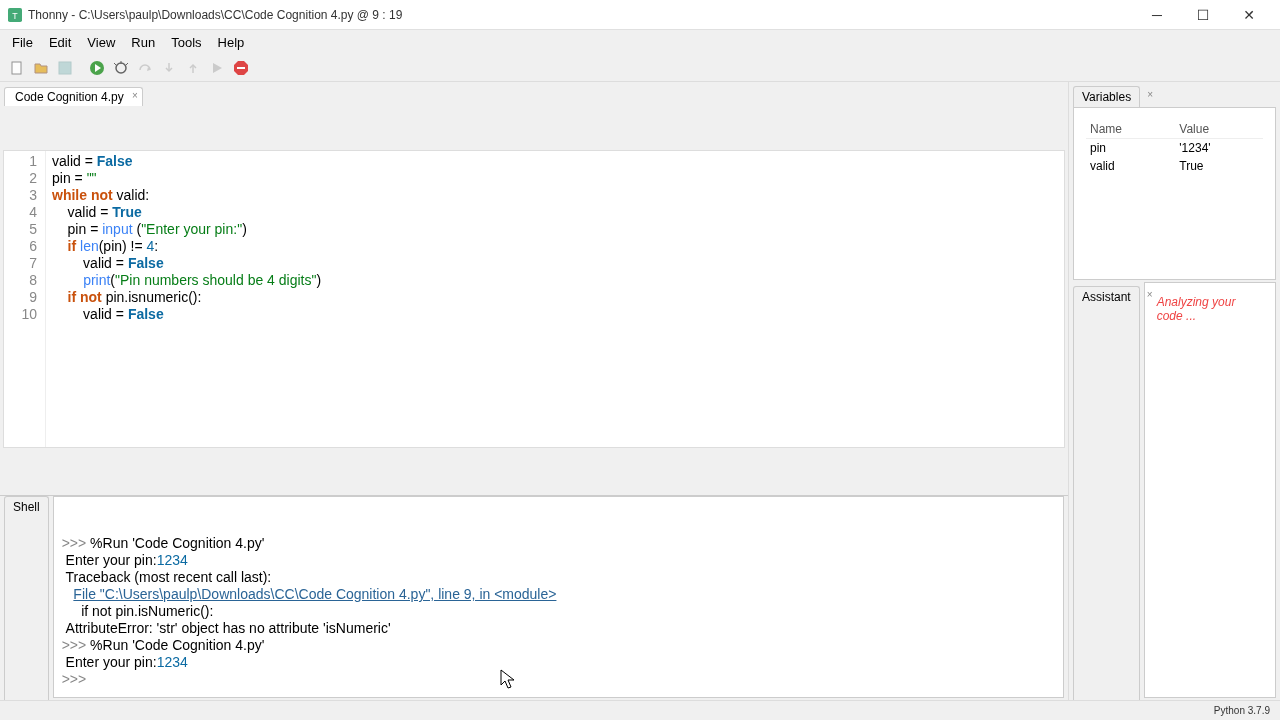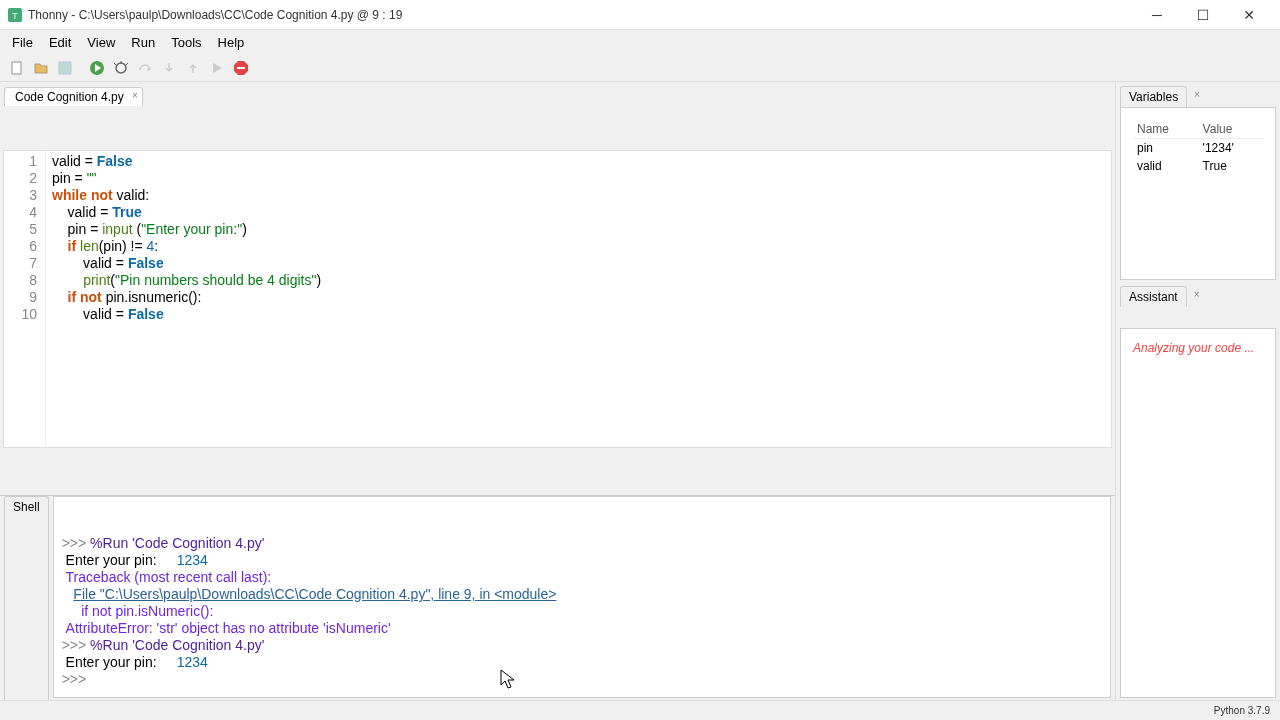--- a/index.html
+++ b/index.html
@@ -13,53 +13,53 @@
 
 .menubar { height: 24px; background: #f0f0f0; display: flex; align-items: center; padding: 6px 4px; font-size: 13px; }
 .menu-item { padding: 2px 8px; cursor: pointer; }
 
 .toolbar { height: 28px; background: #f0f0f0; display: flex; align-items: center; padding: 2px 6px; gap: 2px; border-bottom: 1px solid #ddd; }
 .tbtn { width: 22px; height: 22px; display: flex; align-items: center; justify-content: center; cursor: pointer; opacity: .9; }
 .tbtn.dis { opacity: .35; }
 
 .main { flex: 1; display: flex; min-height: 0; }
 .left-col { flex: 1; display: flex; flex-direction: column; min-width: 0; gap: 44px; }
-.right-col { width: 165px; display: flex; flex-direction: column; border-left: 1px solid #ddd; background: #f0f0f0; }
+.right-col { width: 212px; display: flex; flex-direction: column; border-left: 1px solid #ddd; background: #f0f0f0; }
 
 .tabbar { height: 24px; background: #f0f0f0; display: flex; align-items: flex-end; padding-left: 4px; }
 .tab { background: #fff; border: 1px solid #ccc; border-bottom: none; padding: 2px 18px 2px 10px; font-size: 12px; position: relative; border-radius: 3px 3px 0 0; }
 .tab .x { position: absolute; right: 4px; top: 2px; font-size: 10px; color: #888; }
 
 .editor { flex: 1; background: #fff; display: flex; font-family: Consolas, monospace; font-size: 14px; line-height: 17px; overflow: auto; min-height: 0; border: 1px solid #ddd; margin: 0 3px 3px 3px; }
 .gutter { width: 42px; background: #fff; color: #888; text-align: right; padding: 2px 8px 2px 0; user-select: none; border-right: 1px solid #eee; }
 .code { flex: 1; padding: 2px 6px; white-space: pre; color: #000; }
 .kw { color: #c9510c; font-weight: bold; }
 .bool { color: #0b6aa2; font-weight: bold; }
 .num { color: #0b6aa2; }
 .str { color: #067d17; }
-.fn { color: #4d7c0f; }
+.fn { color: #3b82f6; }
 
 .shell-wrap { height: 205px; display: flex; flex-direction: row; border-top: 1px solid #ccc; }
 .panel-title { background: #f0f0f0; font-size: 12px; padding: 3px 8px; border: 1px solid #ccc; border-bottom: none; width: fit-content; margin-left: 4px; border-radius: 3px 3px 0 0; position: relative; }
 .panel-title .x { position: absolute; right: -14px; top: 2px; font-size: 10px; color: #888; }
 .shell { flex: 1; background: #fff; border: 1px solid #ccc; margin: 0 4px 2px 4px; font-family: Consolas, monospace; font-size: 14px; line-height: 17px; padding: 4px 8px; overflow-y: auto; white-space: pre-wrap; position: relative; }
 .prompt { color: #888; }
-.runcmd { color: #4c1d95; }
-.input-val { color: #0b6aa2; margin-left: 20px; }
-.err { color: #6d28d9; }
+.runcmd { color: #000000; }
+.input-val { color: #0b6aa2; }
+.err { color: #000000; }
 .link { color: #2a6496; text-decoration: underline; }
 
 .right-panel { display: flex; flex-direction: column; }
 .right-panel .panel-title { margin-top: 4px; }
 .panel-body { background: #fff; border: 1px solid #ccc; margin: 0 4px 2px 4px; font-size: 12px; padding: 12px; flex: 1; overflow: auto; }
 .vars-panel { height: 200px; display:flex; flex-direction:column; }
 .vars-table { width: 100%; font-size: 12px; border-collapse: collapse; }
 .vars-table th { text-align: left; font-weight: normal; color: #555; padding: 2px 4px; border-bottom: 1px solid #eee; }
 .vars-table td { padding: 2px 4px; }
-.assist-panel { flex:1; display:flex; flex-direction:column;gap:21px; }
+.assist-panel { flex:1; display:flex; flex-direction:row; }
 .assist-body { font-style: italic; color: #ef4444; }
 
 .statusbar { height: 20px; background: #f0f0f0; display: flex; justify-content: flex-end; align-items: center; font-size: 10px; padding: 0 10px; color: #333; border-top: 1px solid #ddd; }
 
 .cursor-img { position: absolute; left: 446px; bottom: 6px; pointer-events: none; }
 </style>
 </head>
 <body>
 
 <div class="titlebar">

